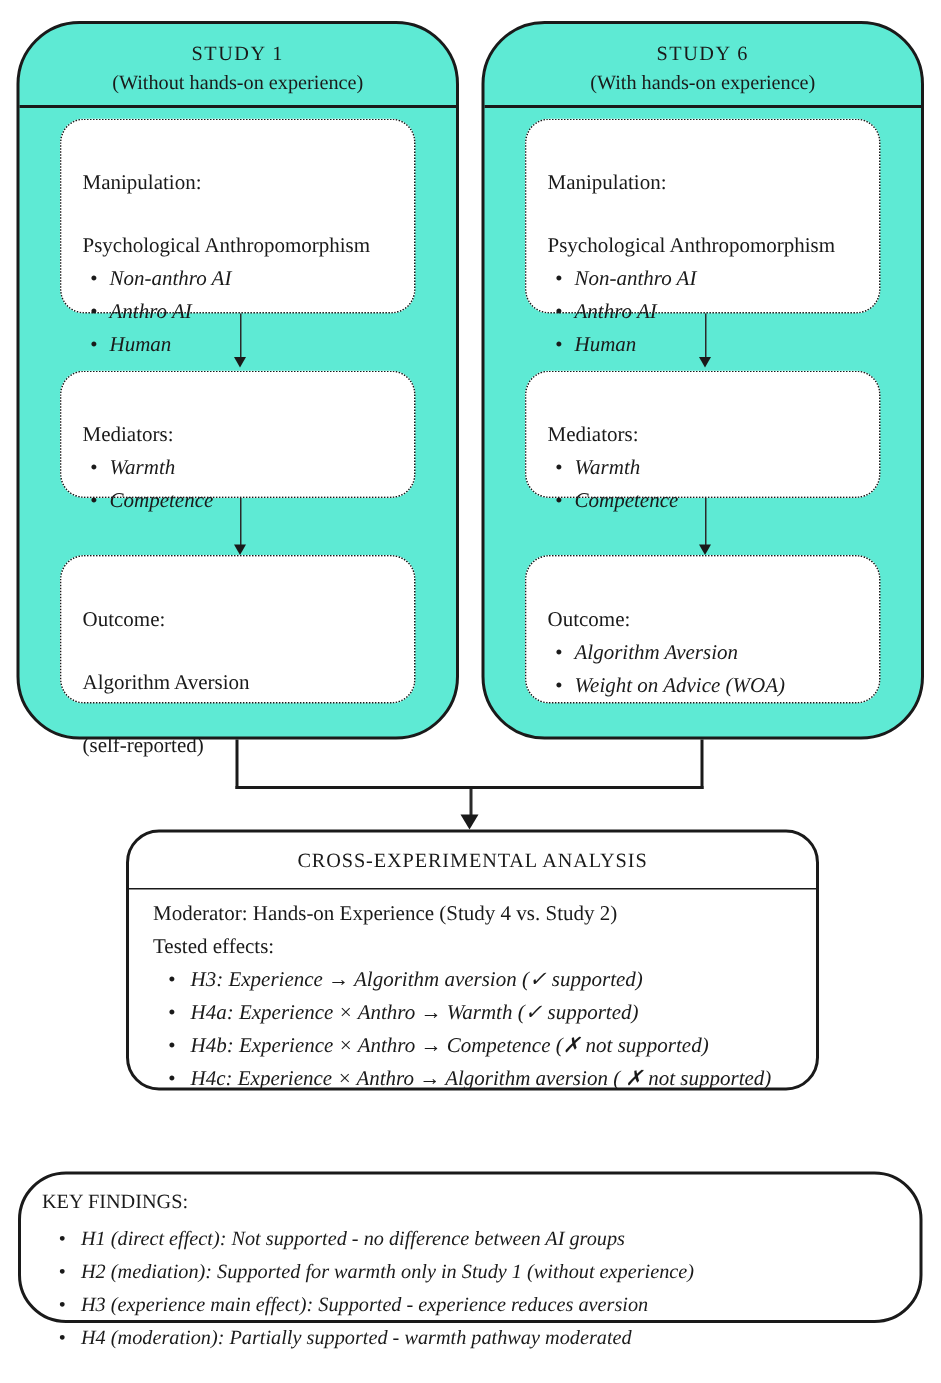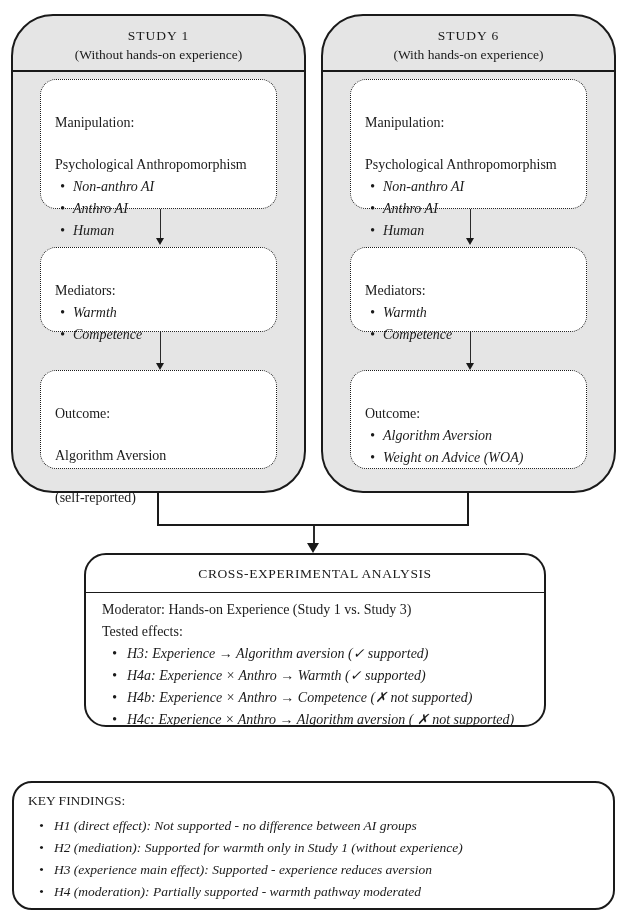--- a/index.html
+++ b/index.html
@@ -4,21 +4,21 @@
 <style>
   html,body{margin:0;padding:0;background:#ffffff;}
   .canvas{
     position:relative;width:627px;height:922px;background:#ffffff;
     font-family:"Liberation Serif","DejaVu Serif",serif;
     color:#1a1a1a;overflow:hidden;
   }
   
   .panel{
     position:absolute;top:14px;width:295px;height:479px;
-    border:2px solid #1a1a1a;border-radius:42px;background:#e5e5e5;
+    border:2px solid #1a1a1a;border-radius:42px;background:#5eead4;
     box-sizing:border-box;
   }
   .panel-header{
     position:absolute;top:0;left:0;right:0;height:56px;
     border-bottom:2px solid #1a1a1a;
     display:flex;flex-direction:column;align-items:center;justify-content:flex-end;
     padding-bottom:6px;box-sizing:border-box;
   }
   .panel-title{font-size:13.5px;letter-spacing:1px;line-height:18px;}
   .panel-subtitle{font-size:13.5px;line-height:19px;}
@@ -53,22 +53,22 @@
     font-size:13.5px;letter-spacing:0.6px;box-sizing:border-box;
   }
   .analysis-body{
     position:absolute;top:38px;left:0;right:0;bottom:0;
     padding:6px 12px 0 16px;font-size:14px;line-height:22px;box-sizing:border-box;
   }
   .analysis-body ul.blist{margin-left:8px;}
   .analysis-body ul.blist li{padding-left:17px;}
   
   .findings-box{
-    position:absolute;left:12px;top:781px;width:603px;height:129px;
-    border:2px solid #1a1a1a;border-radius:20px;background:#fff;
+    position:absolute;left:12px;top:781px;width:603px;height:101px;
+    border:2px solid #1a1a1a;border-radius:32px;background:#fff;
     box-sizing:border-box;padding:7px 12px 0 14px;
     font-size:13.5px;line-height:22px;
   }
   .findings-box ul.blist{margin-left:10px;margin-top:3px;}
   .findings-box ul.blist li{padding-left:16px;}
   .findings-box ul.blist li::before{left:1px;}
 </style>
 </head>
 <body>
 
@@ -147,21 +147,21 @@
   </div>
 
   <div class="conn" style="left:157px;top:493px;width:2px;height:33px;"></div>
   <div class="conn" style="left:467px;top:493px;width:2px;height:33px;"></div>
   <div class="conn" style="left:157px;top:524px;width:312px;height:2px;"></div>
   <div class="varrow big" style="left:307px;top:526px;height:27px;"></div>
 
   <div class="analysis-box">
     <div class="analysis-header">CROSS-EXPERIMENTAL ANALYSIS</div>
     <div class="analysis-body">
-      <div class="line">Moderator: Hands-on Experience (Study 1 vs. Study 3)</div>
+      <div class="line">Moderator: Hands-on Experience (Study 4 vs. Study 2)</div>
       <div class="line">Tested effects:</div>
       <ul class="blist">
         <li>H3: Experience → Algorithm aversion (✓ supported)</li>
         <li>H4a: Experience × Anthro → Warmth (✓ supported)</li>
         <li>H4b: Experience × Anthro → Competence (✗ not supported)</li>
         <li>H4c: Experience × Anthro → Algorithm aversion ( ✗ not supported)</li>
       </ul>
     </div>
   </div>
 

